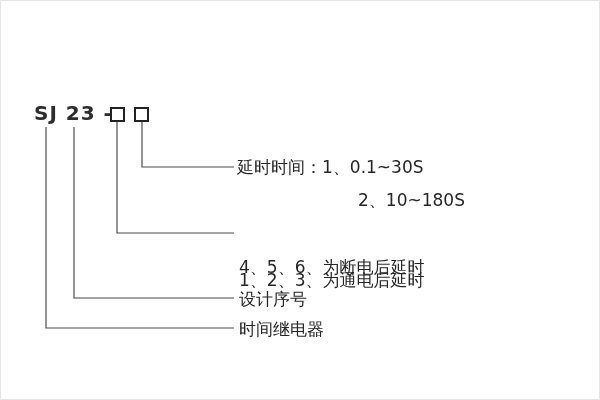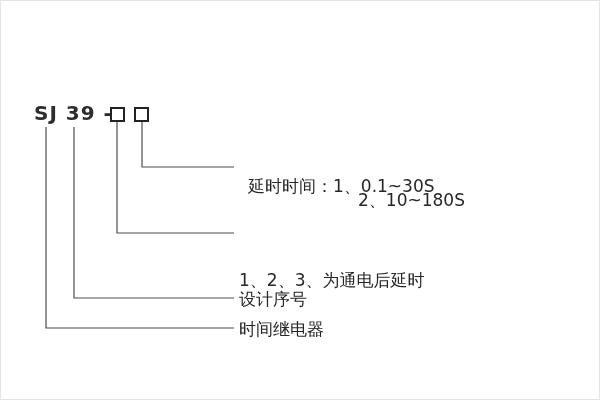--- a/index.html
+++ b/index.html
@@ -53,50 +53,51 @@
       stroke: #4d4d4d;
       stroke-width: 1.2;
     }
     .label {
       position: absolute;
       font-size: 17px;
       color: #262626;
       white-space: nowrap;
       line-height: 1.2;
     }
-    .lbl-delay-1   { left: 247px; top: 156px; margin-top: 19px; }
+    .lbl-delay-1   { left: 236px; top: 156px; }
     .lbl-delay-2   { left: 333px; top: 189px; margin-left: 24px; }
     .lbl-on-delay  { left: 238px; top: 223px; margin-top: 46px; }
     .lbl-off-delay { left: 238px; top: 256px; }
     .lbl-serial    { left: 238px; top: 288px; }
     .lbl-relay     { left: 238px; top: 318px; }
   </style>
 </head>
 <body>
 
 <div class="canvas">
 
-  <div class="model-prefix">SJ 39 -</div>
+  <div class="model-prefix">SJ 23 -</div>
 
   <div class="model-boxes">
     <div class="model-box"></div>
     <div class="model-box"></div>
   </div>
 
   <svg class="connectors" viewBox="0 0 598 398" xmlns="http://www.w3.org/2000/svg">
     <polyline points="141,121 141,166 233,166"></polyline>
     <polyline points="116,121 116,232 233,232"></polyline>
     <polyline points="73,126 73,297 233,297"></polyline>
     <polyline points="45,126 45,327 233,327"></polyline>
   </svg>
 
   <div class="label lbl-delay-1">延时时间：1、0.1~30S</div>
 
   <div class="label lbl-delay-2">2、10~180S</div>
 
   <div class="label lbl-on-delay">1、2、3、为通电后延时</div>
 
+  <div class="label lbl-off-delay">4、5、6、为断电后延时</div>
 
   <div class="label lbl-serial">设计序号</div>
 
   <div class="label lbl-relay">时间继电器</div>
 
 </div>
 
 </body></html>

